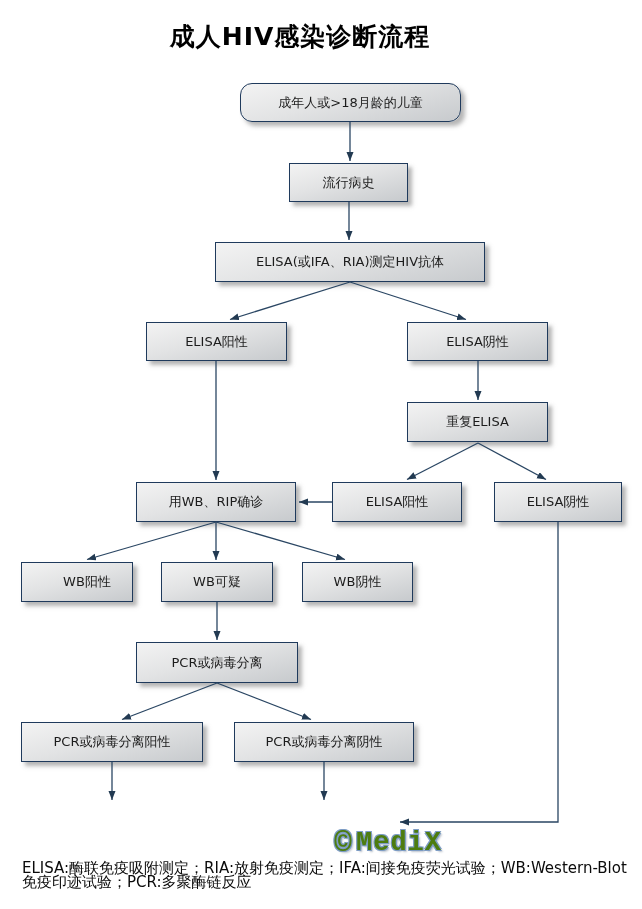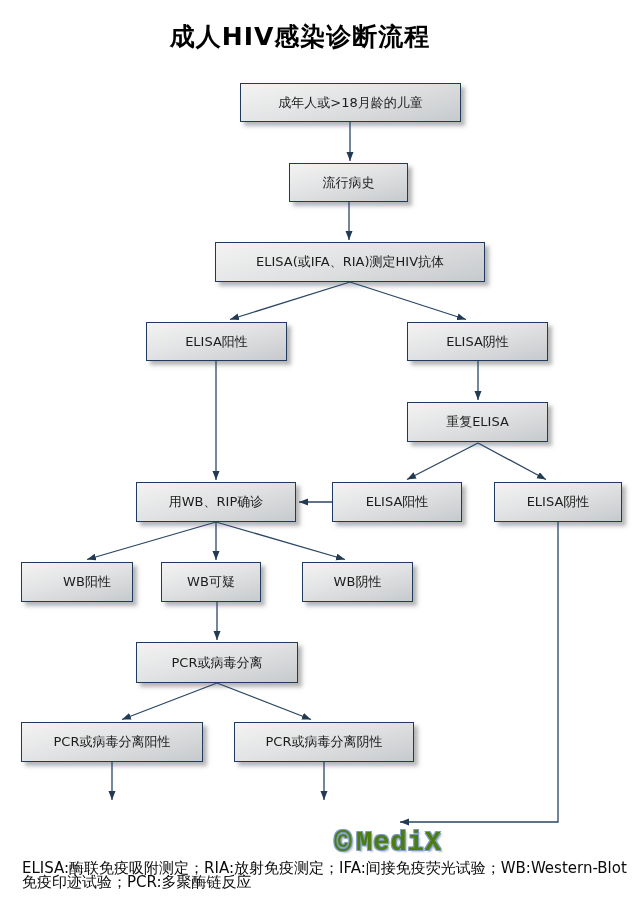--- a/index.html
+++ b/index.html
@@ -42,31 +42,31 @@
   .watermark .c-mark{font-size:30px;vertical-align:-2px;margin-right:3px;}
   .watermark .brand{font-size:27px;}
 </style>
 </head>
 <body>
 
 <div id="canvas">
 
   <div class="title">成人HIV感染诊断流程</div>
 
-  <div class="node" style="left:240px;top:83px;width:221px;height:39px;">成年人或&gt;18月龄的儿童</div>
+  <div class="node" style="left:240px;top:83px;width:221px;height:39px;border-radius:12px;">成年人或&gt;18月龄的儿童</div>
   <div class="node" style="left:289px;top:163px;width:119px;height:39px;">流行病史</div>
   <div class="node" style="left:215px;top:242px;width:270px;height:40px;">ELISA(或IFA、RIA)测定HIV抗体</div>
   <div class="node" style="left:146px;top:322px;width:141px;height:39px;">ELISA阳性</div>
   <div class="node" style="left:407px;top:322px;width:141px;height:39px;">ELISA阴性</div>
   <div class="node" style="left:407px;top:402px;width:141px;height:40px;">重复ELISA</div>
   <div class="node" style="left:136px;top:482px;width:160px;height:40px;">用WB、RIP确诊</div>
   <div class="node" style="left:332px;top:482px;width:130px;height:40px;">ELISA阳性</div>
   <div class="node" style="left:494px;top:482px;width:128px;height:40px;">ELISA阴性</div>
   <div class="node" style="left:21px;top:562px;width:112px;height:40px;padding-left:20px;">WB阳性</div>
-  <div class="node" style="left:161px;top:562px;width:100px;height:40px;">WB可疑</div>
+  <div class="node" style="left:161px;top:562px;width:112px;height:40px;">WB可疑</div>
   <div class="node" style="left:302px;top:562px;width:111px;height:40px;">WB阴性</div>
   <div class="node" style="left:136px;top:642px;width:162px;height:41px;">PCR或病毒分离</div>
   <div class="node" style="left:21px;top:722px;width:182px;height:40px;">PCR或病毒分离阳性</div>
   <div class="node" style="left:234px;top:722px;width:180px;height:40px;">PCR或病毒分离阴性</div>
 
   <svg id="edges" width="642" height="909" viewBox="0 0 642 909">
     <defs>
       <marker id="arr" markerUnits="userSpaceOnUse" markerWidth="10" markerHeight="8" refX="9" refY="3.5" orient="auto">
         <path d="M0,0 L9,3.5 L0,7 Z" fill="#223a52"></path>
       </marker>

